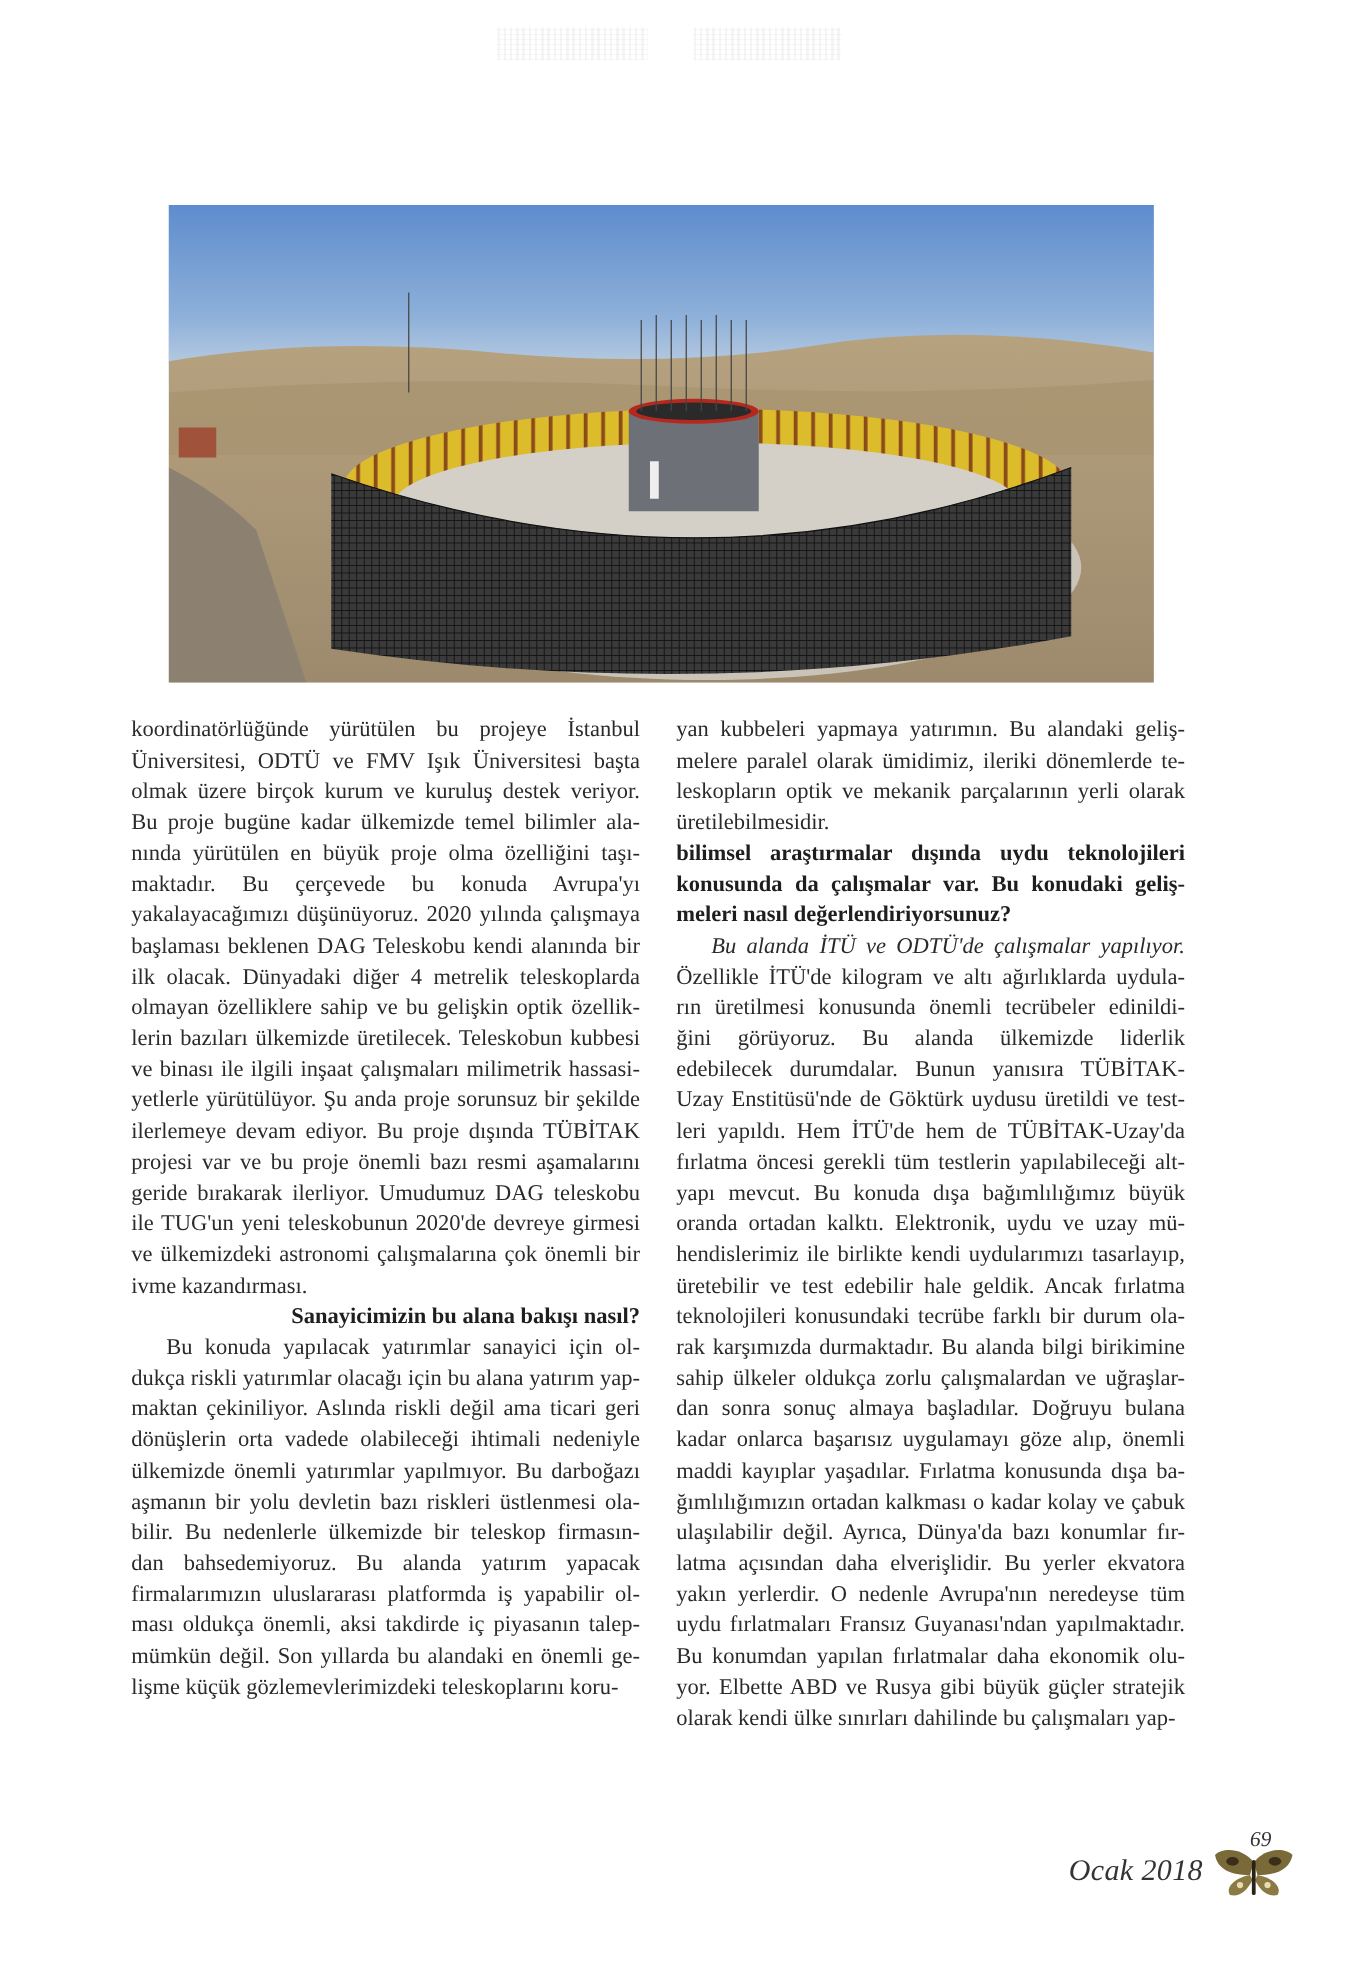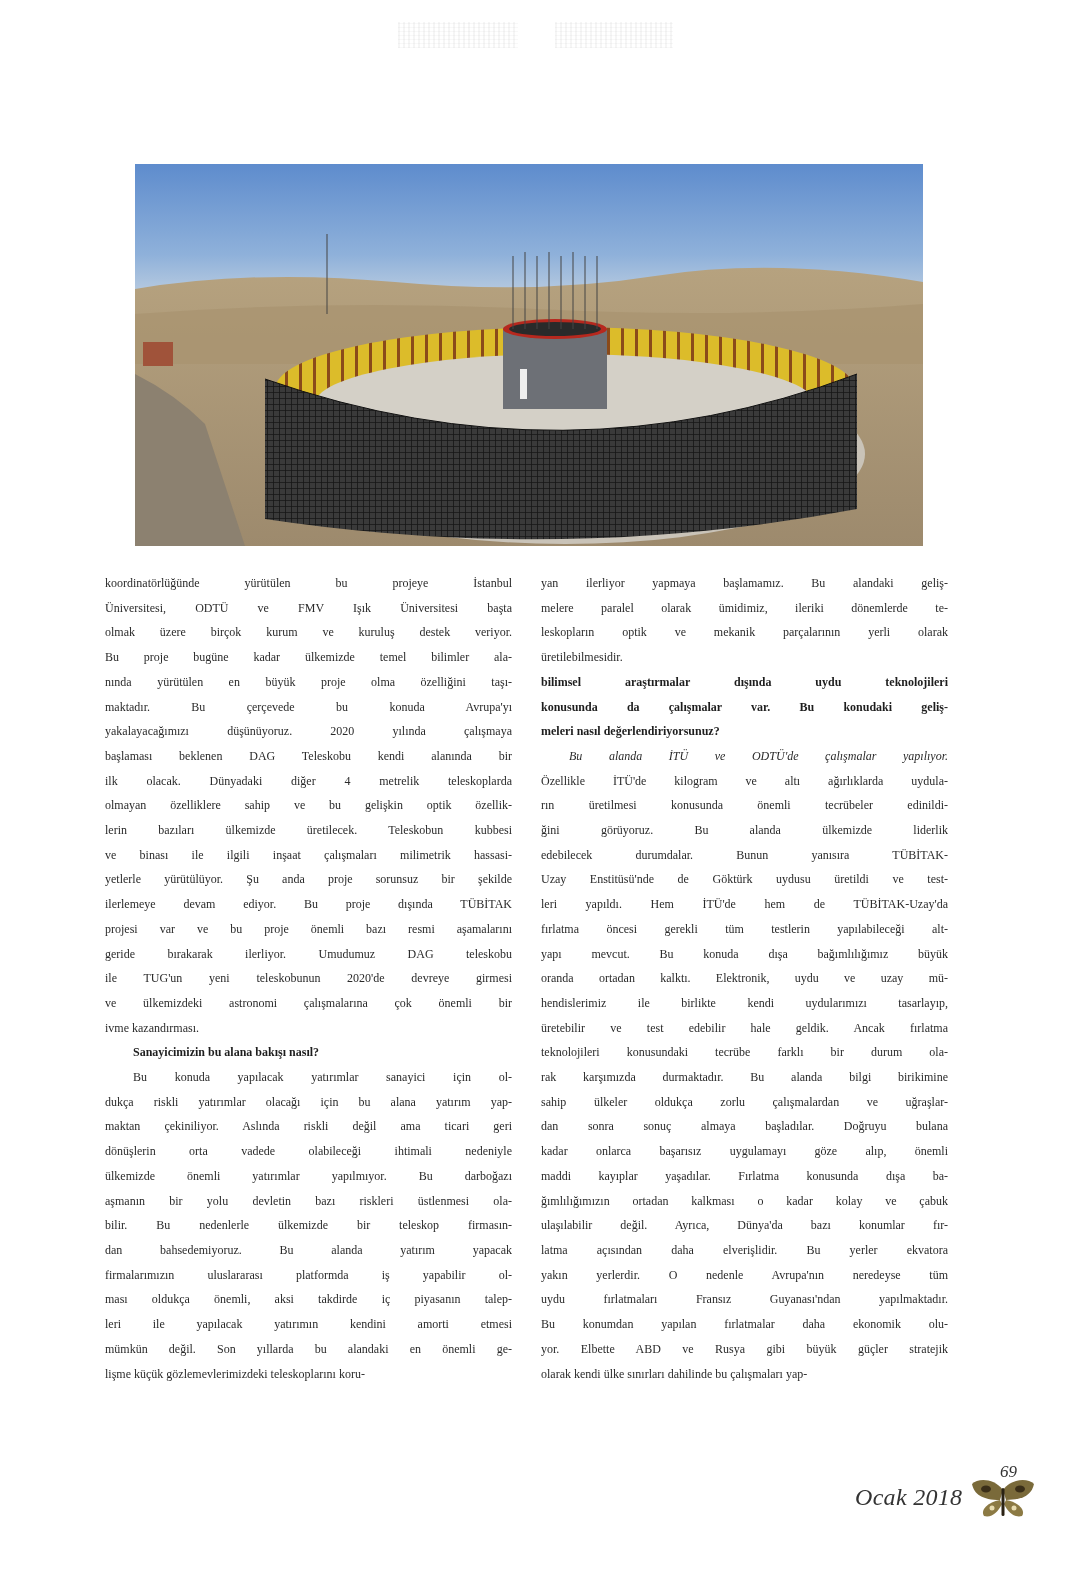--- a/index.html
+++ b/index.html
@@ -20,21 +20,21 @@
 
   .photo {
     position: absolute; left: 135px; top: 164px; width: 788px; height: 382px;
     overflow: hidden;
     background: linear-gradient(180deg, #5f8fcf 0%, #7ea6d8 30%, #a9c2dc 42%, #c9b79a 46%, #b59e7c 55%, #a6906f 62%, #9a8b78 100%);
   }
   .photo svg { position: absolute; left: 0; top: 0; width: 100%; height: 100%; }
 
   .col {
     position: absolute; top: 571px; width: 407px;
-    font-size: 12px; line-height: 24.7px;
+    font-size: 18px; line-height: 24.7px;
     text-align: justify; hyphens: manual;
   }
   .col.left { left: 105px; }
   .col.right { left: 541px; }
   .col p { margin: 0; }
   .col p.q { font-weight: bold; text-indent: 28px; color: #1e1e1e; }
   .col .line { display: block; text-align: justify; text-align-last: justify; white-space: nowrap; }
   .col .line.last { text-align-last: left; }
 
   .footer {
@@ -122,41 +122,40 @@
       <span class="line">lerin bazıları ülkemizde üretilecek. Teleskobun kubbesi</span>
       <span class="line">ve binası ile ilgili inşaat çalışmaları milimetrik hassasi-</span>
       <span class="line">yetlerle yürütülüyor. Şu anda proje sorunsuz bir şekilde</span>
       <span class="line">ilerlemeye devam ediyor. Bu proje dışında TÜBİTAK</span>
       <span class="line">projesi var ve bu proje önemli bazı resmi aşamalarını</span>
       <span class="line">geride bırakarak ilerliyor. Umudumuz DAG teleskobu</span>
       <span class="line">ile TUG'un yeni teleskobunun 2020'de devreye girmesi</span>
       <span class="line">ve ülkemizdeki astronomi çalışmalarına çok önemli bir</span>
       <span class="line last">ivme kazandırması.</span>
     </p>
-  <p class="q" style="text-align: left;">Sanayicimizin bu alana bakışı nasıl?</p>
+  <p class="q" style="text-align: right;">Sanayicimizin bu alana bakışı nasıl?</p>
   <p id="lp2">
       <span class="line" style="padding-left: 28px;">Bu konuda yapılacak yatırımlar sanayici için ol-</span>
       <span class="line">dukça riskli yatırımlar olacağı için bu alana yatırım yap-</span>
       <span class="line">maktan çekiniliyor. Aslında riskli değil ama ticari geri</span>
       <span class="line">dönüşlerin orta vadede olabileceği ihtimali nedeniyle</span>
       <span class="line">ülkemizde önemli yatırımlar yapılmıyor. Bu darboğazı</span>
       <span class="line">aşmanın bir yolu devletin bazı riskleri üstlenmesi ola-</span>
       <span class="line">bilir. Bu nedenlerle ülkemizde bir teleskop firmasın-</span>
       <span class="line">dan bahsedemiyoruz. Bu alanda yatırım yapacak</span>
       <span class="line">firmalarımızın uluslararası platformda iş yapabilir ol-</span>
       <span class="line">ması oldukça önemli, aksi takdirde iç piyasanın talep-</span>
-      <span class="line">leri ile yapılacak yatırımın kendini amorti etmesi</span>
       <span class="line">mümkün değil. Son yıllarda bu alandaki en önemli ge-</span>
       <span class="line last">lişme küçük gözlemevlerimizdeki teleskoplarını koru-</span>
     </p>
 </div>
 
 <div class="col right">
   <p id="rp1">
-      <span class="line">yan ilerliyor yapmaya başlamamız. Bu alandaki geliş-</span>
+      <span class="line">yan kubbeleri yapmaya yatırımın. Bu alandaki geliş-</span>
       <span class="line">melere paralel olarak ümidimiz, ileriki dönemlerde te-</span>
       <span class="line">leskopların optik ve mekanik parçalarının yerli olarak</span>
       <span class="line last">üretilebilmesidir.</span>
     </p>
   <p id="rq2" style="font-weight:bold;color:#1e1e1e;">
       <span class="line">bilimsel araştırmalar dışında uydu teknolojileri</span>
       <span class="line">konusunda da çalışmalar var. Bu konudaki geliş-</span>
       <span class="line last">meleri nasıl değerlendiriyorsunuz?</span>
     </p>
   <p id="rp2">

